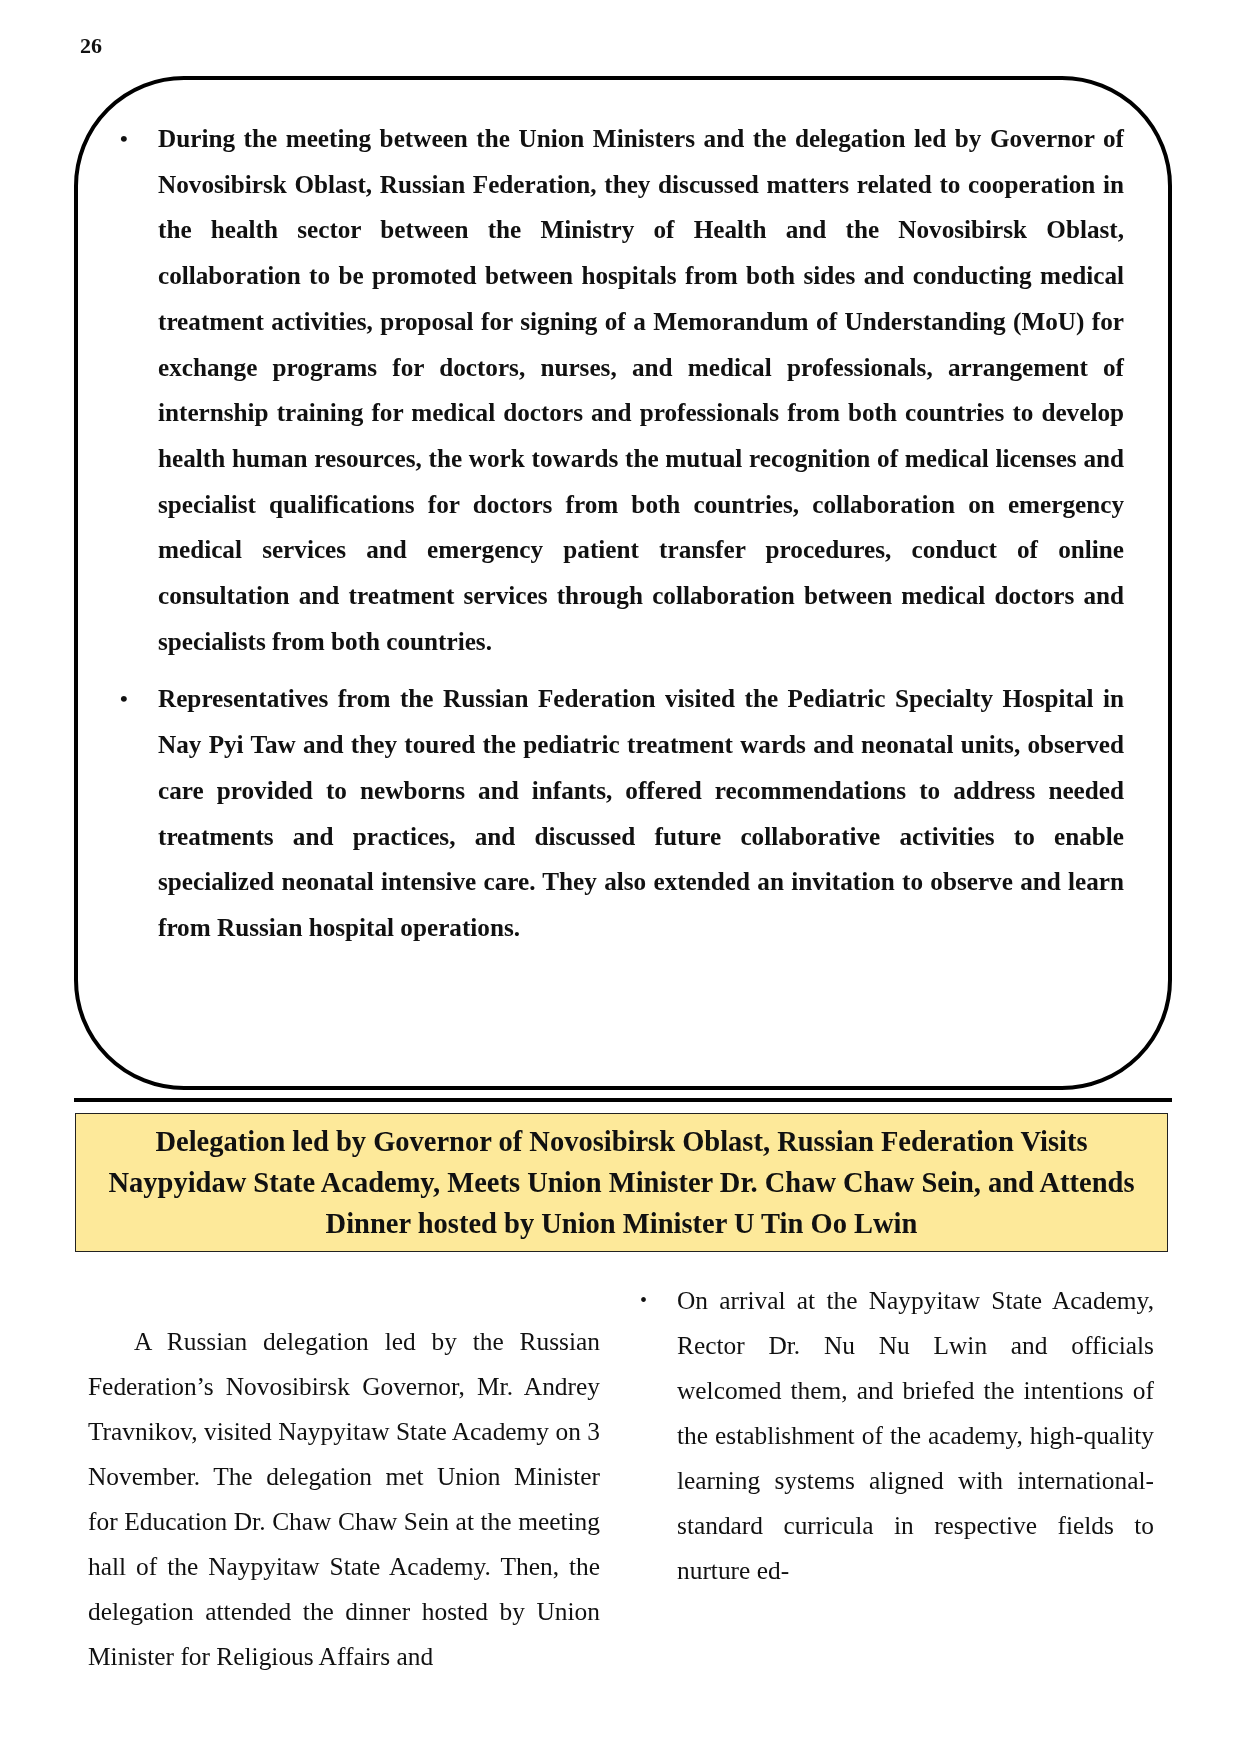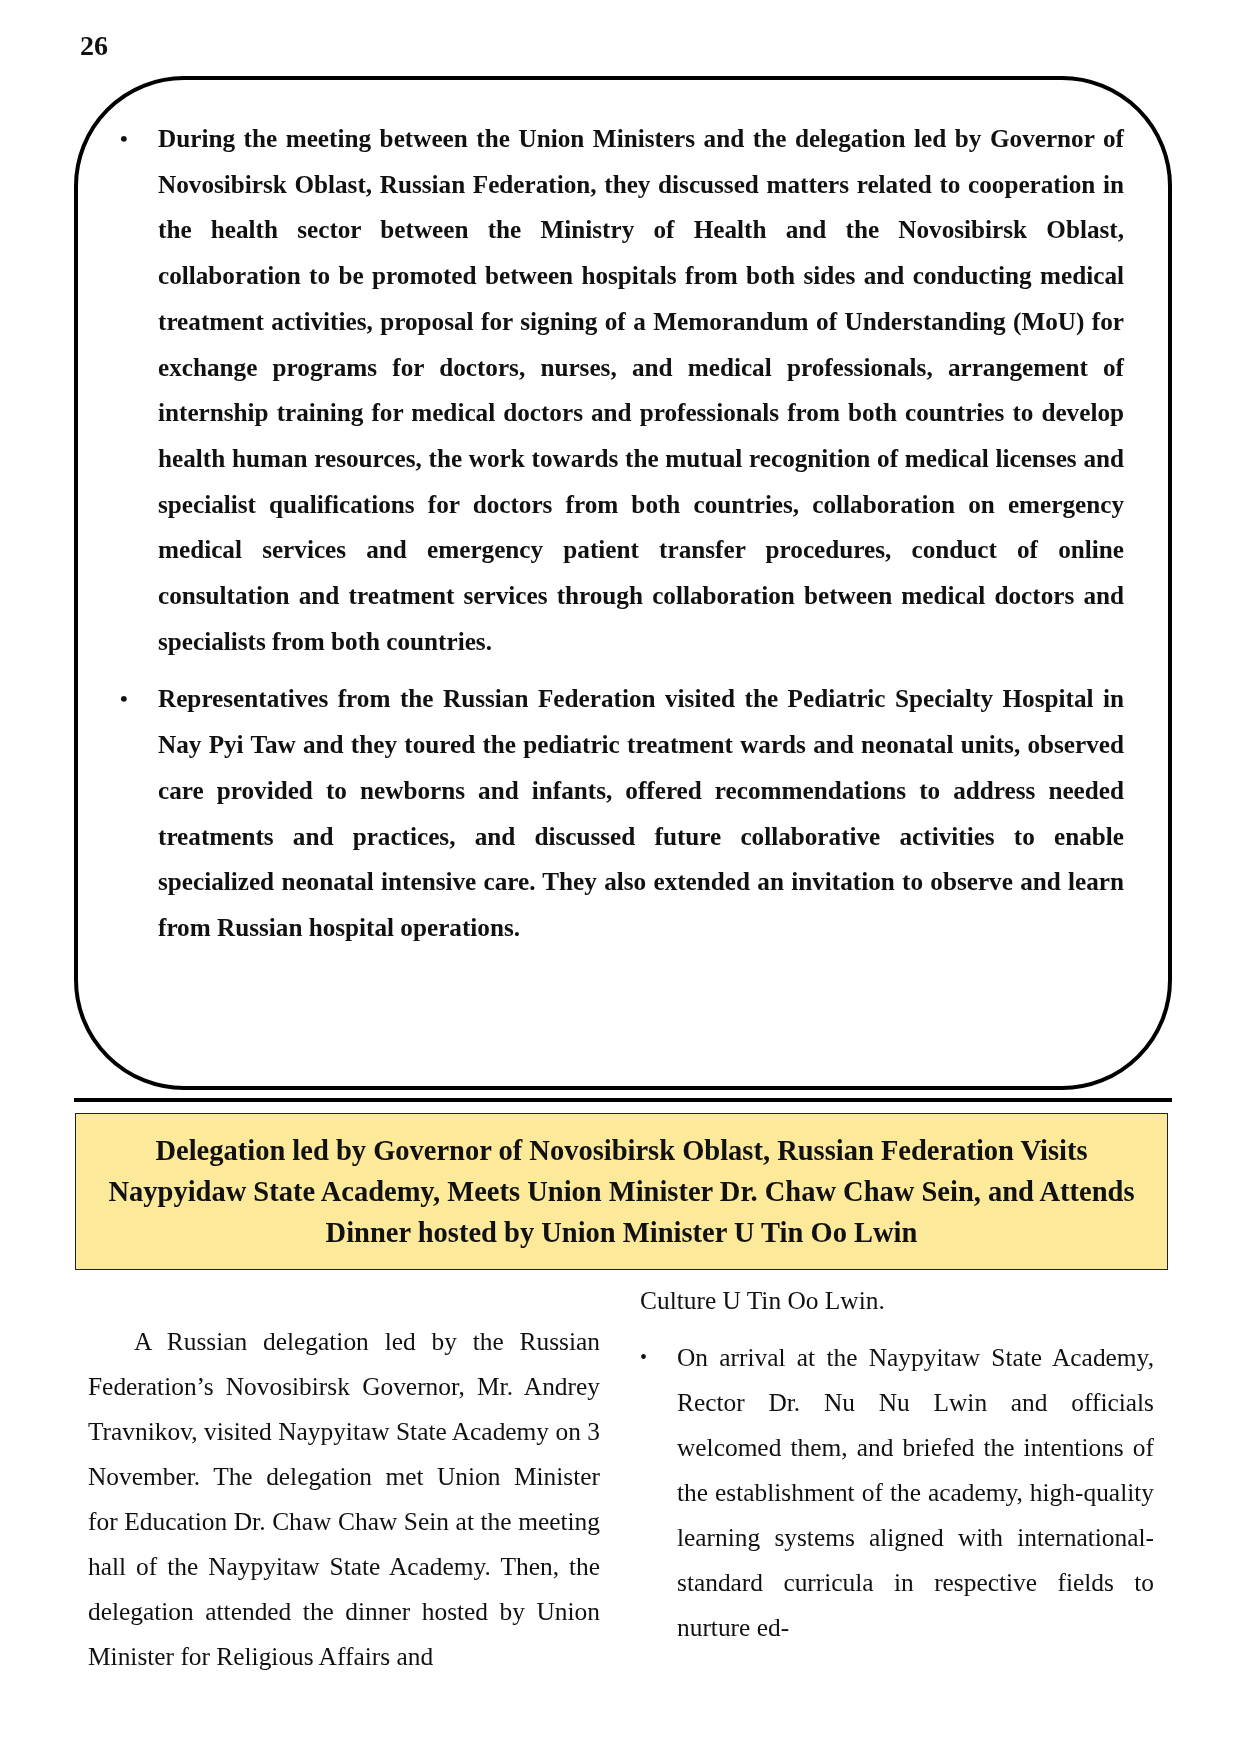--- a/index.html
+++ b/index.html
@@ -8,21 +8,21 @@
       position: relative;
       font-family: "Liberation Serif", "DejaVu Serif", serif;
       color: #111111;
       overflow: hidden;
     }
     .page-number {
       position: absolute;
       left: 80px;
       top: 34px;
       font-weight: bold;
-      font-size: 28px;
+      font-size: 22px;
       line-height: 24px;
     }
     .rounded-box {
       position: absolute;
       left: 74px;
       top: 76px;
       width: 1098px;
       height: 1014px;
       border: 4px solid #000000;
       border-radius: 110px;
@@ -56,21 +56,21 @@
       top: 1098px;
       width: 1098px;
       height: 4px;
       background: #000000;
     }
     .title-box {
       position: absolute;
       left: 75px;
       top: 1113px;
       width: 1093px;
-      height: 157px;
+      height: 139px;
       background: #fde99a;
       border: 1.5px solid #222222;
       display: flex;
       align-items: center;
       justify-content: center;
       text-align: center;
       padding: 0 20px;
     }
     .title-box h2 {
       font-weight: bold;
@@ -128,20 +128,19 @@
 
 <div class="title-box">
   <h2>Delegation led by Governor of Novosibirsk Oblast, Russian Federation Visits Naypyidaw State Academy, Meets Union Minister Dr. Chaw Chaw Sein, and Attends Dinner hosted by Union Minister U Tin Oo Lwin</h2>
 </div>
 
 <div class="col col-left">
   <p>A Russian delegation led by the Russian Federation’s Novosibirsk Governor, Mr. Andrey Travnikov, visited Naypyitaw State Academy on 3 November. The delegation met Union Minister for Education Dr. Chaw Chaw Sein at the meeting hall of the Naypyitaw State Academy. Then, the delegation attended the dinner hosted by Union Minister for Religious Affairs and</p>
 </div>
 
 <div class="col col-right">
-  <p class="cont">Culture U Tin Oo Lwin.</p>
   <ul>
     <li>
       <span class="bullet">•</span>
       <span>On arrival at the Naypyitaw State Academy, Rector Dr. Nu Nu Lwin and officials welcomed them, and briefed the intentions of the establishment of the academy, high-quality learning systems aligned with international-standard curricula in respective fields to nurture ed-</span>
     </li>
   </ul>
 </div>
 
 </body></html>

